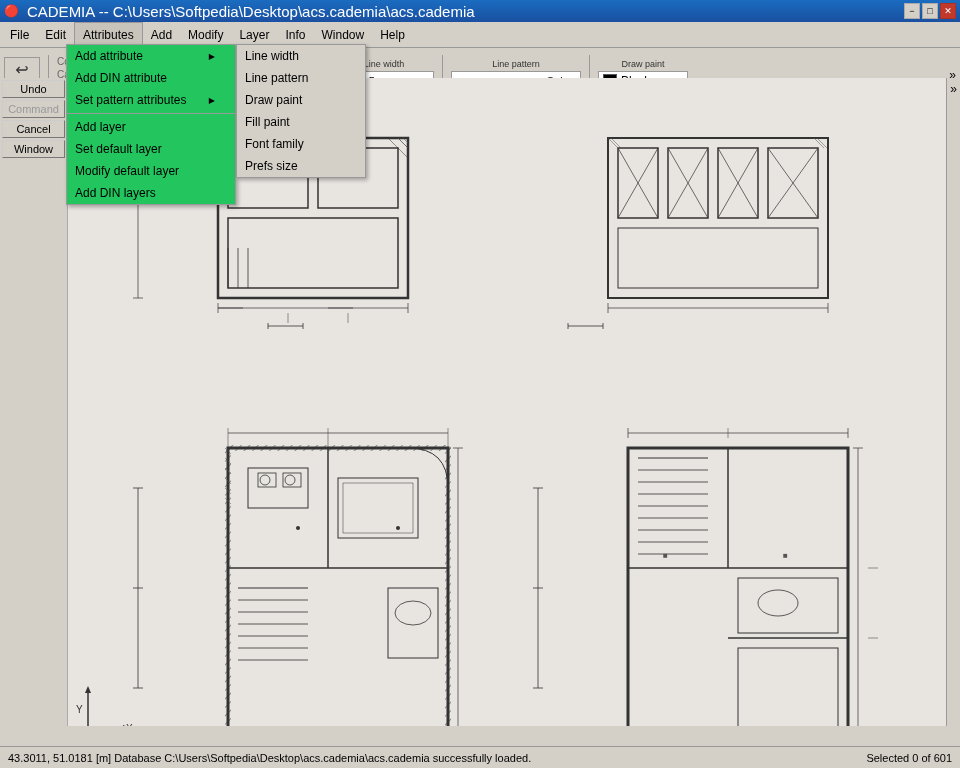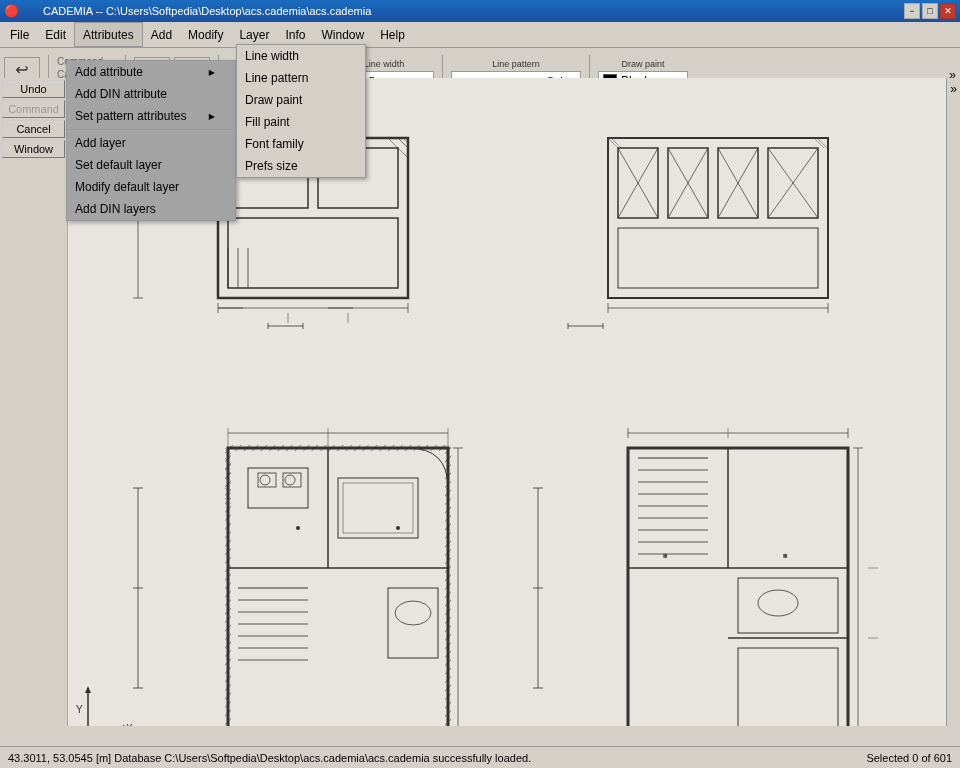--- a/index.html
+++ b/index.html
@@ -9,21 +9,21 @@
     #title-bar {
       background: linear-gradient(to bottom, #1a6cc0, #1a4fa0);
       color: white;
       height: 22px;
       display: flex;
       align-items: center;
       justify-content: space-between;
       padding: 0 4px;
       user-select: none;
     }
-    #title-bar .title-text { font-size: 11px; flex: 1; padding-left: 4px; margin-left: 16px; }
+    #title-bar .title-text { font-size: 15px; flex: 1; padding-left: 4px; }
     #title-bar .window-controls { display: flex; gap: 2px; }
     #title-bar .win-btn {
       width: 16px; height: 16px; border: 1px solid #aaa;
       display: flex; align-items: center; justify-content: center;
       font-size: 9px; cursor: pointer; background: #d4d0c8; color: #000;
     }
     #title-bar .win-btn.close { background: #c0392b; color: white; border-color: #a93226; }
 
     
     #menu-bar {
@@ -131,26 +131,25 @@
       font-size: 11px;
       gap: 8px;
     }
     #status-bar .status-left { flex: 1; }
     #status-bar .status-right { }
 
     
     #dropdown-attributes {
       position: absolute;
       top: 44px; left: 66px;
-      background: #a3a3a3;
+      background: #22c55e;
       border: 1px solid #999;
       box-shadow: 2px 2px 4px rgba(0,0,0,0.3);
       z-index: 100;
       min-width: 170px;
-      margin-top: 16px;
     }
     #dropdown-submenu {
       position: absolute;
       top: 44px; left: 236px;
       background: #d4d0c8;
       border: 1px solid #999;
       box-shadow: 2px 2px 4px rgba(0,0,0,0.3);
       z-index: 101;
       min-width: 130px;
     }
@@ -581,15 +580,15 @@
 <div id="dropdown-submenu">
   <div class="dropdown-item">Line width</div>
   <div class="dropdown-item">Line pattern</div>
   <div class="dropdown-item">Draw paint</div>
   <div class="dropdown-item">Fill paint</div>
   <div class="dropdown-item">Font family</div>
   <div class="dropdown-item">Prefs size</div>
 </div>
 
 <div id="status-bar">
-  <span class="status-left">43.3011, 53.0545 [m]  Database C:\Users\Softpedia\Desktop\acs.cademia\acs.cademia successfully loaded.</span>
+  <span class="status-left">43.3011, 51.0181 [m]  Database C:\Users\Softpedia\Desktop\acs.cademia\acs.cademia successfully loaded.</span>
   <span class="status-right">Selected 0 of 601</span>
 </div>
 
 </body></html>

